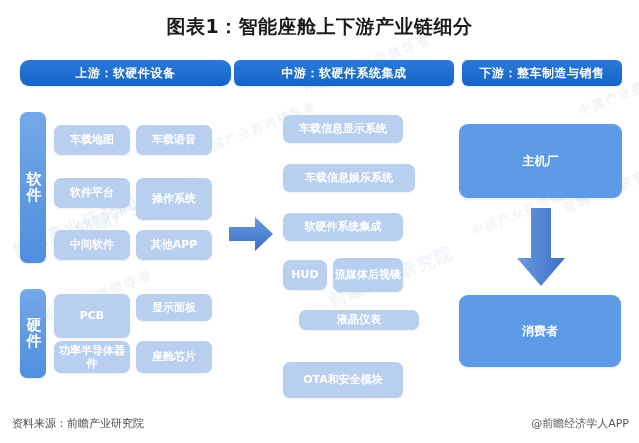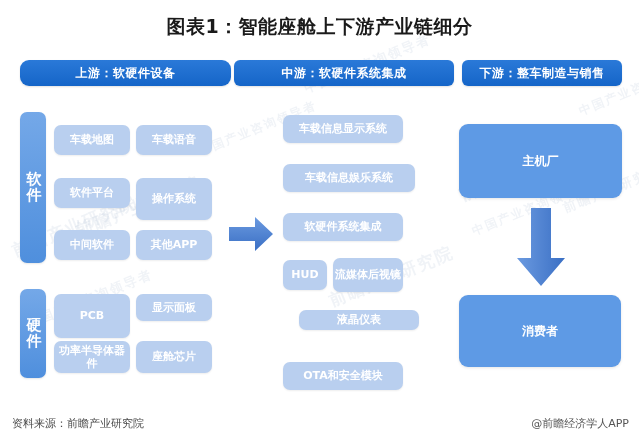--- a/index.html
+++ b/index.html
@@ -128,21 +128,21 @@
     width: 44px; height: 36px;
   }
 
   
   #mid-0 { left: 283px; top: 115px; width: 120px; height: 28px; }
   #mid-1 { left: 283px; top: 164px; width: 132px; height: 28px; }
   #mid-2 { left: 283px; top: 213px; width: 120px; height: 28px; }
   #mid-3 { left: 283px; top: 260px; width: 44px;  height: 30px; }
   #mid-4 { left: 333px; top: 258px; width: 70px;  height: 34px; }
   #mid-5 { left: 283px; top: 310px; width: 120px; height: 20px; margin-left: 16px; }
-  #mid-6 { left: 283px; top: 362px; width: 120px; height: 28px; }
+  #mid-6 { left: 283px; top: 362px; width: 120px; height: 36px; }
 
   
   .big-box {
     position: absolute;
     border-radius: 9px;
     background: #5e9ae5;
     color: #ffffff;
     font-size: 12px;
     font-weight: bold;
     display: flex;

